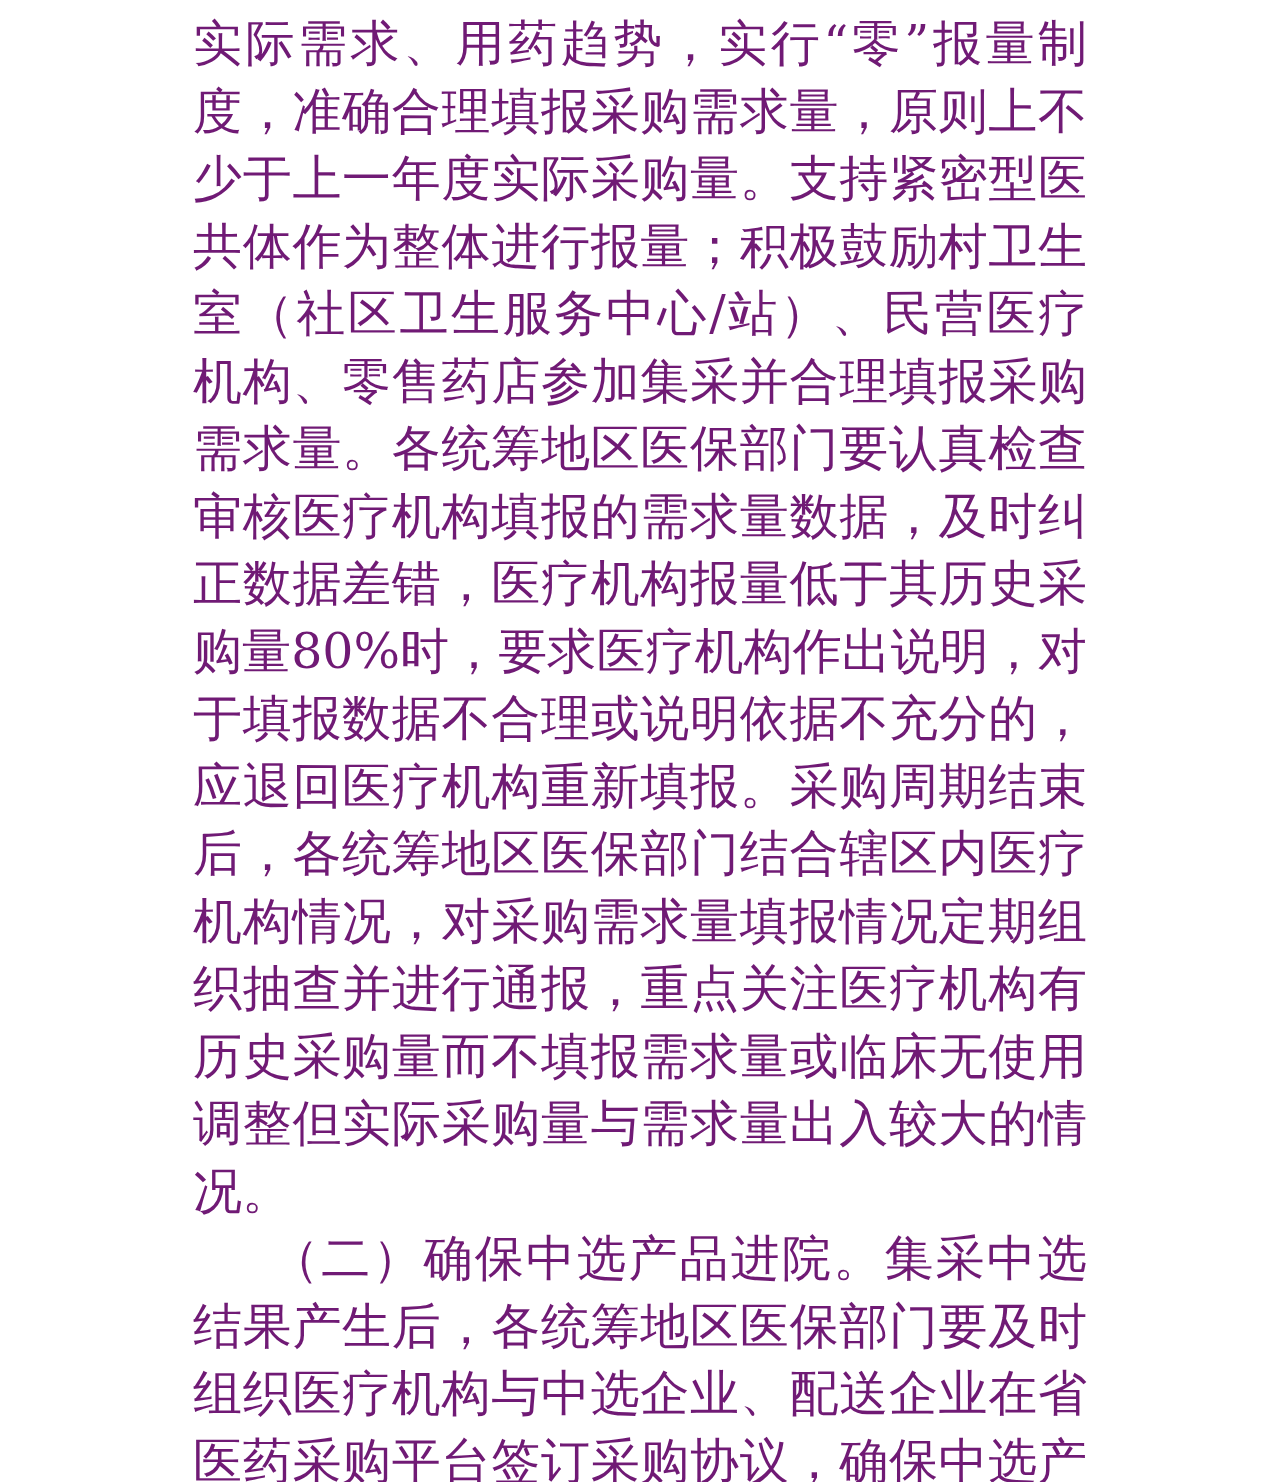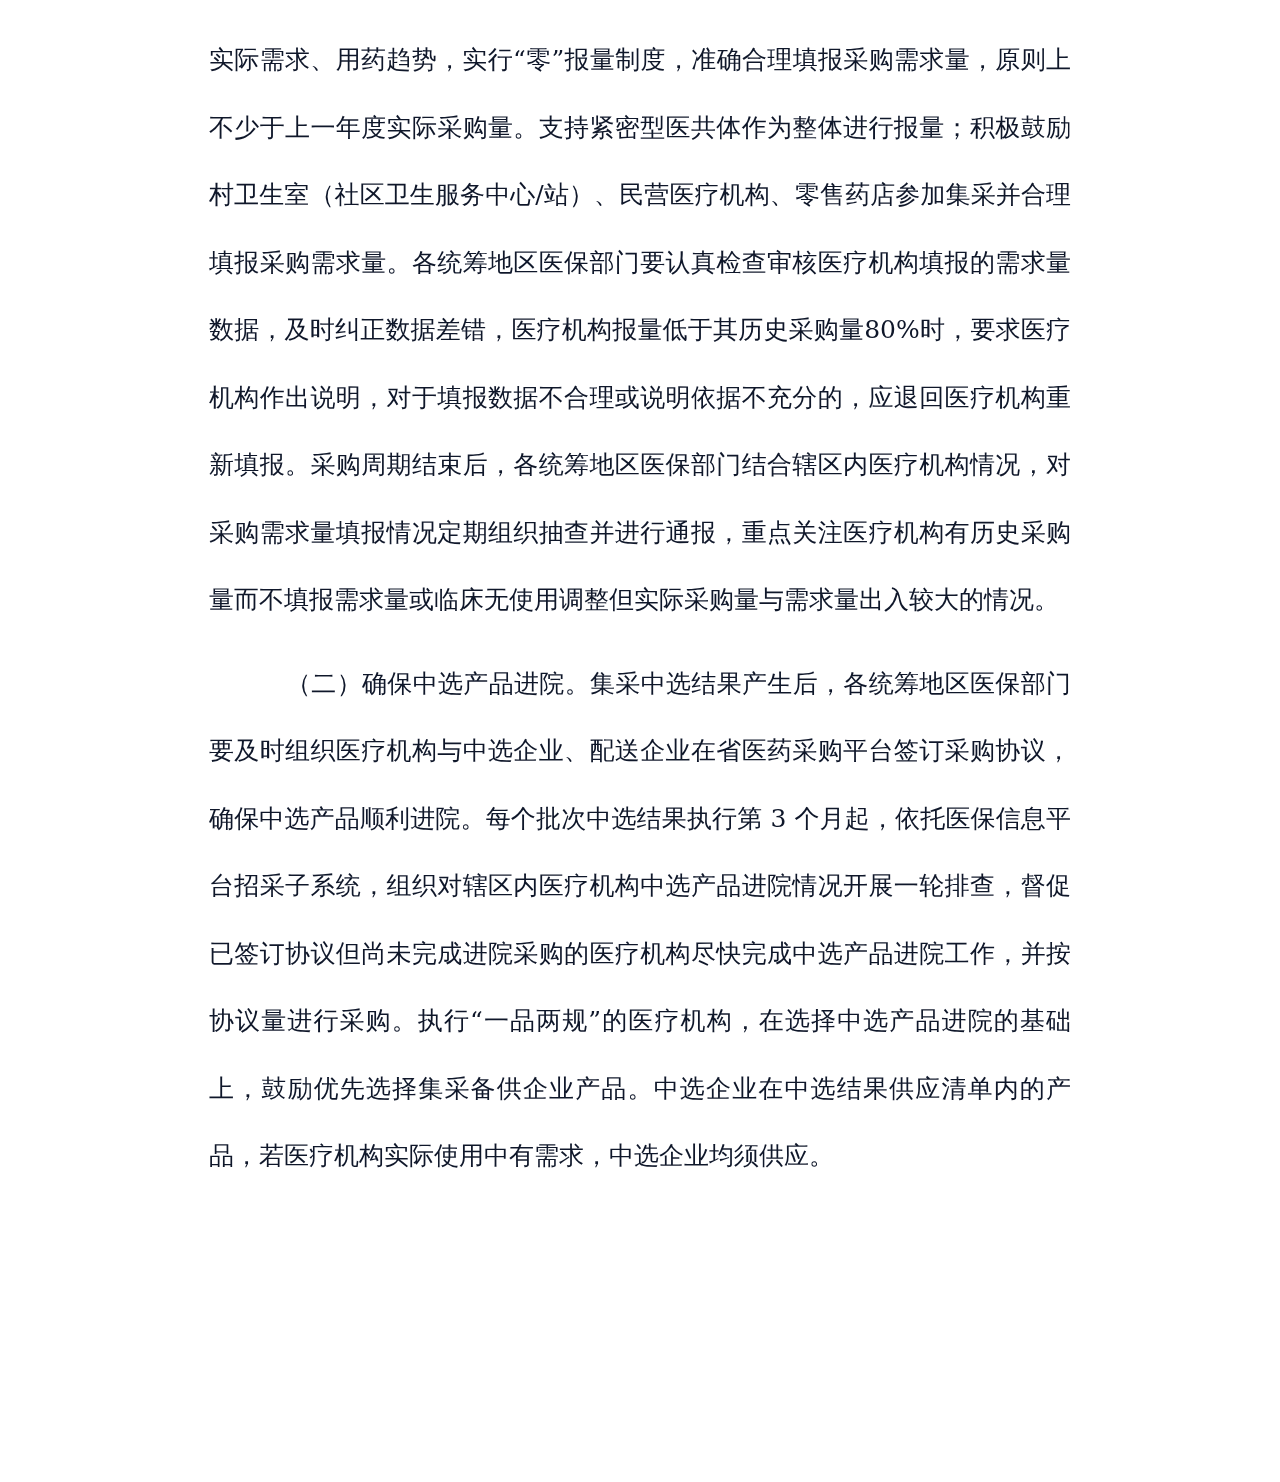--- a/index.html
+++ b/index.html
@@ -14,25 +14,25 @@
     background: #ffffff;
     overflow: hidden;
   }
   .doc-body {
     position: absolute;
     left: 193px;
     top: 10px;
     width: 894px;
   }
   p.para {
-    margin: 16px;
+    margin: 0;
     font-family: "DejaVu Serif", "Liberation Serif", serif;
-    font-size: 25px;
+    font-size: 49px;
     line-height: 67.5px;
-    color: #0f172a;
+    color: #701a75;
     text-align: justify;
     text-justify: inter-ideograph;
     letter-spacing: 0px;
     text-indent: 0;
     word-break: break-all;
   }
   p.para.indent {
     text-indent: 77px;
   }
   p.para + p.para {

